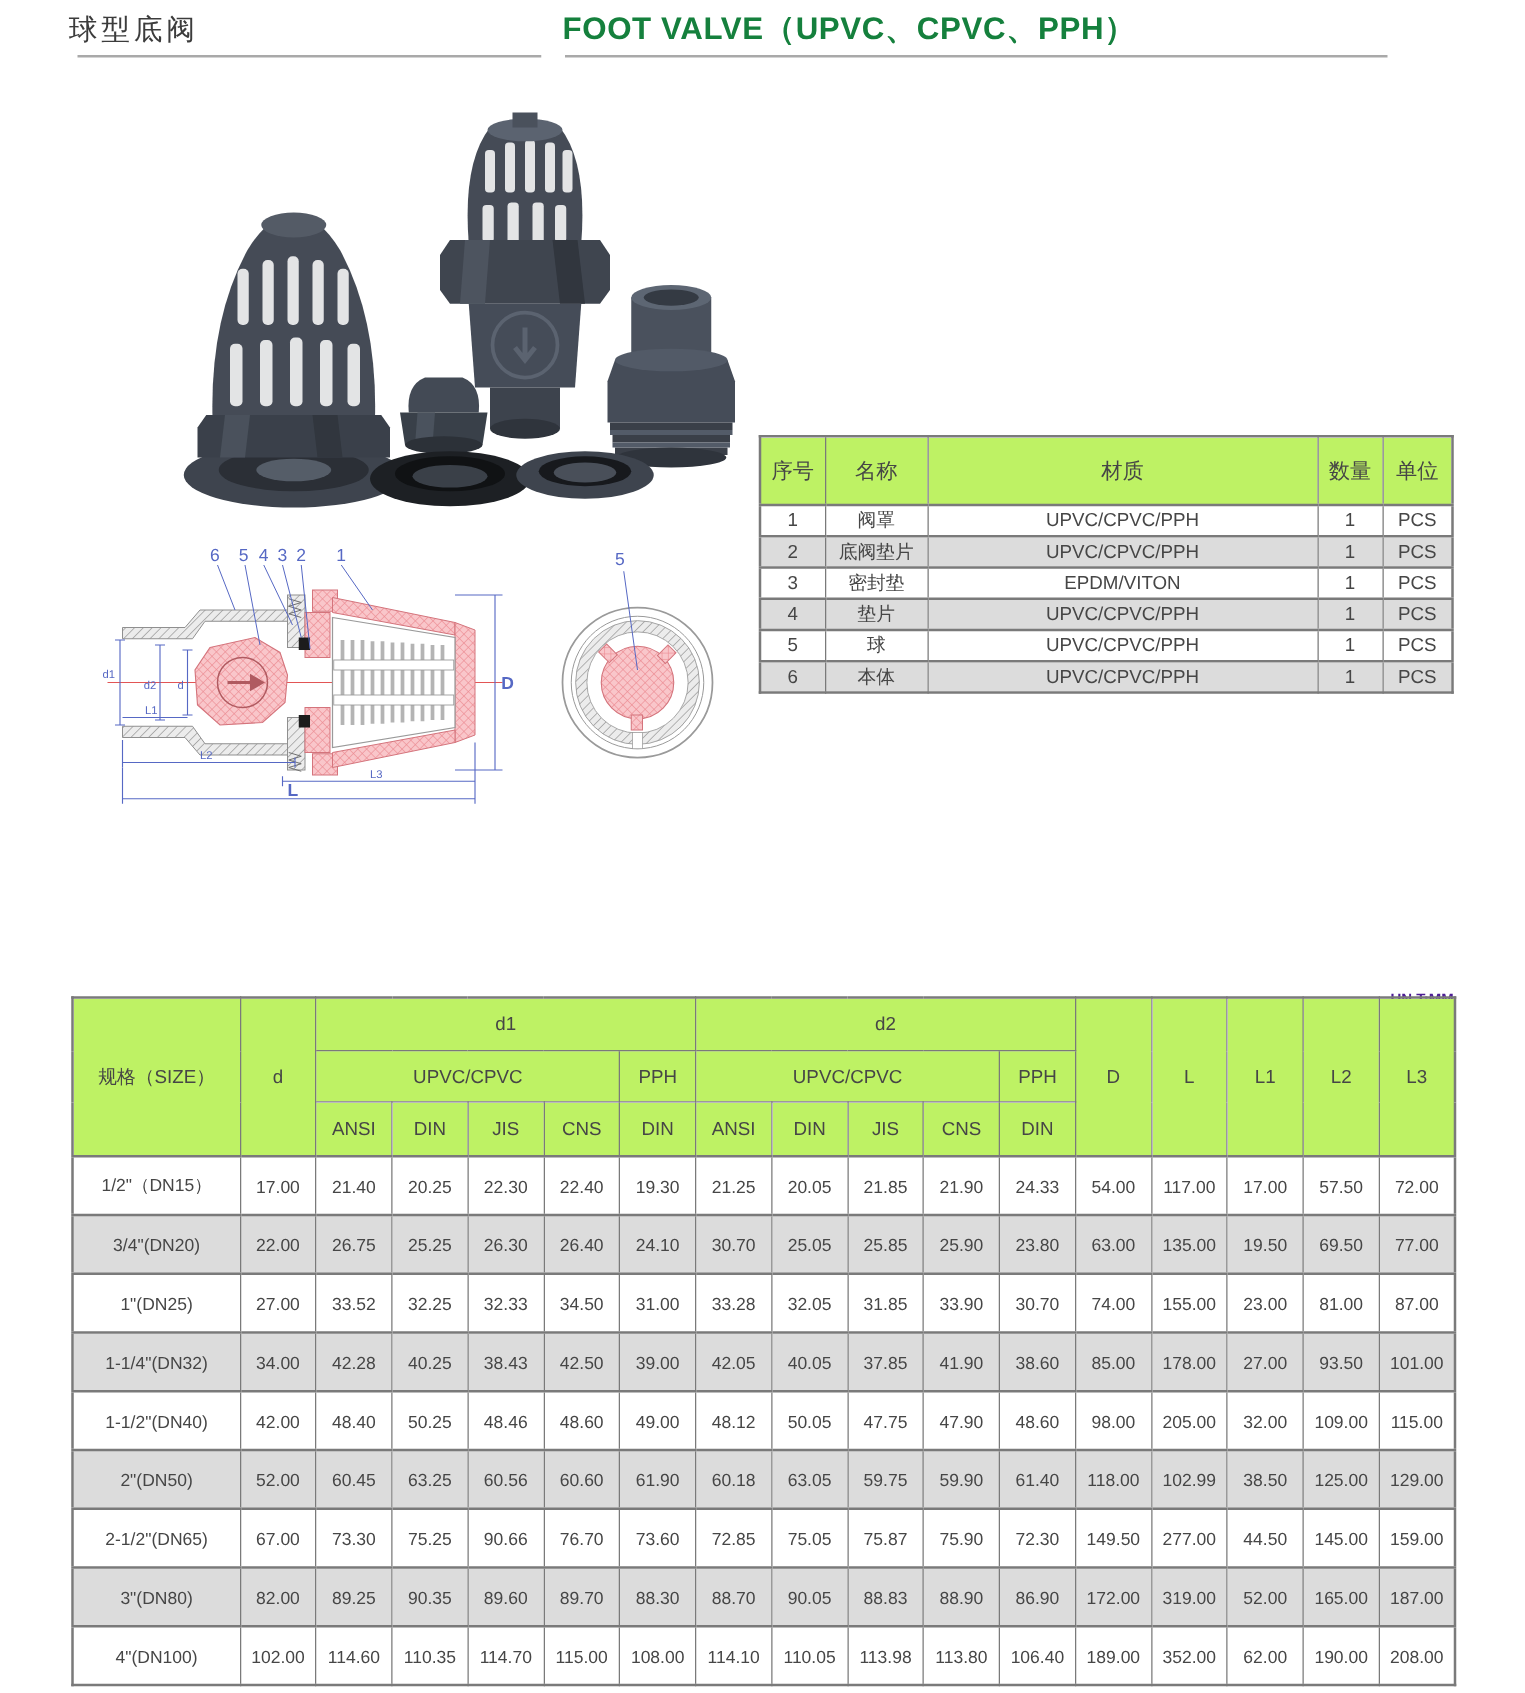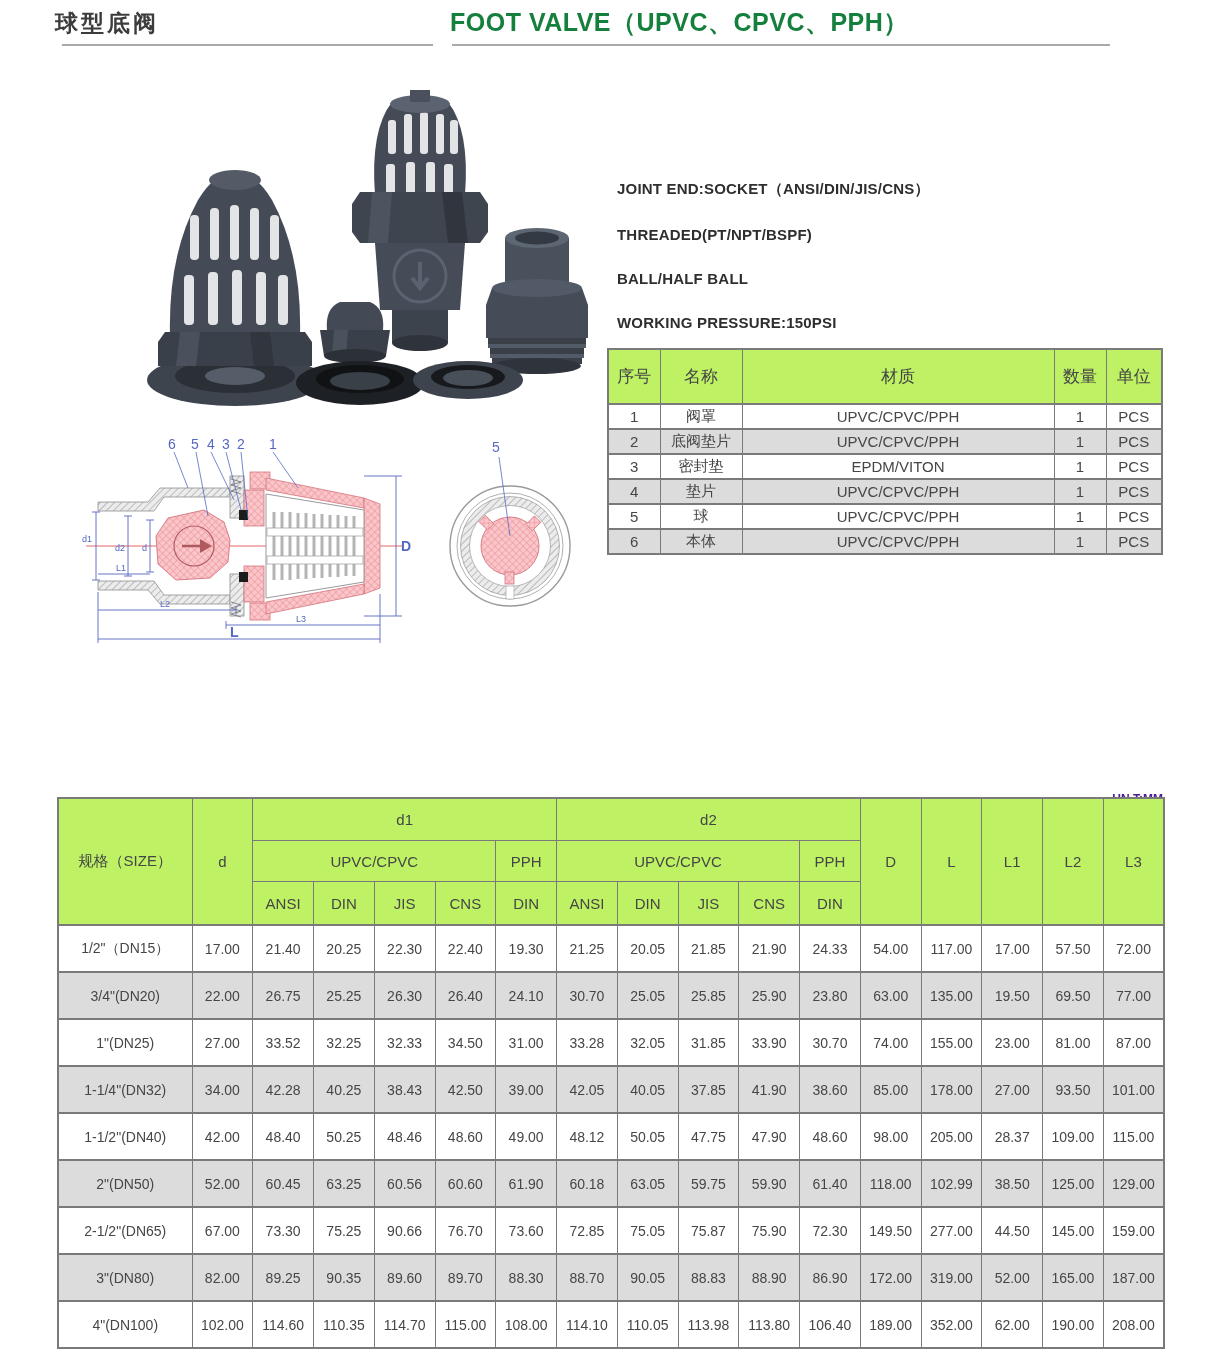--- a/index.html
+++ b/index.html
@@ -1,18 +1,18 @@
 <!DOCTYPE html>
 <html><head>
 <meta charset="utf-8">
 <style>
   html,body{margin:0;padding:0;background:#fff;}
   .page{position:relative;width:1220px;height:1354px;background:#fff;overflow:hidden;
         font-family:"Liberation Sans","DejaVu Sans",sans-serif;color:#464646;}
-  .title-cn{position:absolute;left:55px;top:8px;font-size:23px;font-weight:700;color:#3c3c3c;letter-spacing:3px;}
+  .title-cn{position:absolute;left:55px;top:8px;font-size:23px;font-weight:400;color:#3c3c3c;letter-spacing:3px;}
   .title-en{position:absolute;left:450px;top:6px;font-size:25px;font-weight:700;color:#15803d;letter-spacing:.5px;}
   .rule{position:absolute;height:2px;background:#a9a9a9;top:44px;}
   .rule.left{left:62px;width:371px;}
   .rule.right{left:452px;width:658px;}
   .photo{position:absolute;left:120px;top:80px;}
   .drawing{position:absolute;left:58px;top:424px;}
   .specs{position:absolute;left:617px;top:180px;display:flex;flex-direction:column;gap:27px;}
   .specs div{font-size:15px;font-weight:700;color:#2e2e2e;letter-spacing:.2px;}
   table{border-collapse:collapse;table-layout:fixed;}
   th,td{border:1px solid #7a7a7a;text-align:center;vertical-align:middle;
@@ -248,26 +248,20 @@
       <circle cx="452" cy="122" r="29" fill="url(#hp)" stroke="#d4747c" stroke-width="0.9"></circle>
       <rect x="471" y="93" width="9" height="12" fill="url(#hp)" stroke="#d4747c" stroke-width="0.8" transform="rotate(45 475 99)"></rect>
       <rect x="424" y="93" width="9" height="12" fill="url(#hp)" stroke="#d4747c" stroke-width="0.8" transform="rotate(-45 428 99)"></rect>
       <rect x="447" y="148" width="9" height="12" fill="url(#hp)" stroke="#d4747c" stroke-width="0.8"></rect>
       <rect x="448" y="162" width="8" height="13" fill="#ffffff" stroke="#9a9a9a" stroke-width="0.6"></rect>
       <line x1="441" y1="33" x2="452" y2="112" stroke="#5668c4" stroke-width="0.8"></line>
       <text x="434" y="28" font-family="Liberation Sans, sans-serif" font-size="14" fill="#5668c4">5</text>
     </g>
   </svg>
 
-  <div class="specs">
-    <div>JOINT END:SOCKET（ANSI/DIN/JIS/CNS）</div>
-    <div>THREADED(PT/NPT/BSPF)</div>
-    <div>BALL/HALF BALL</div>
-    <div>WORKING PRESSURE:150PSI</div>
-  </div>
 
   <table class="parts-table">
     <colgroup>
       <col style="width:52px">
         <col style="width:82px">
         <col style="width:312px">
       <col style="width:52px">
         <col style="width:56px">
     </colgroup>
     <thead>
@@ -463,21 +457,21 @@
           <td>48.46</td>
           <td>48.60</td>
           <td>49.00</td>
           <td>48.12</td>
           <td>50.05</td>
           <td>47.75</td>
           <td>47.90</td>
           <td>48.60</td>
           <td>98.00</td>
           <td>205.00</td>
-          <td>28.37</td>
+          <td>32.00</td>
           <td>109.00</td>
           <td>115.00</td>
         </tr>
         <tr class="stripe">
           <td>2"(DN50)</td>
           <td>52.00</td>
           <td>60.45</td>
           <td>63.25</td>
           <td>60.56</td>
           <td>60.60</td>

